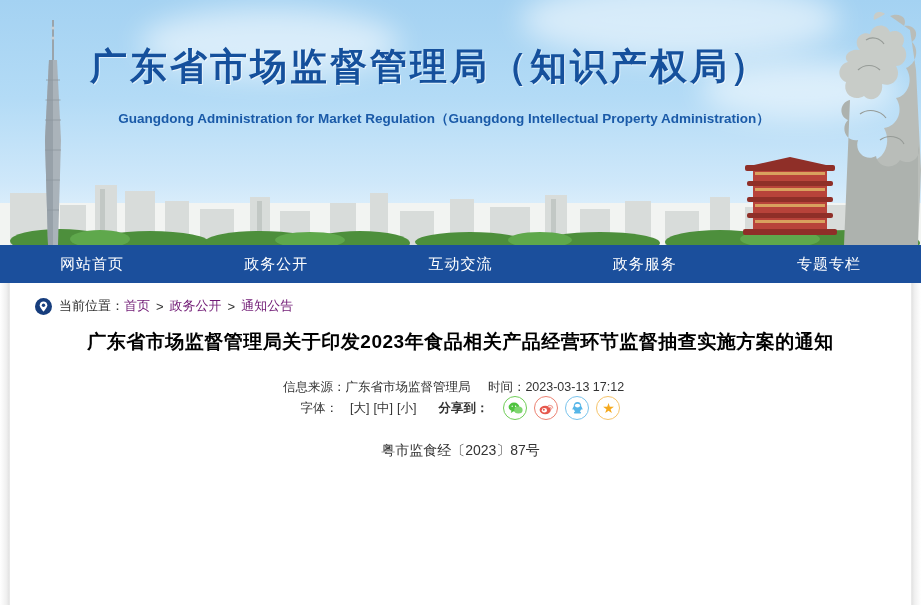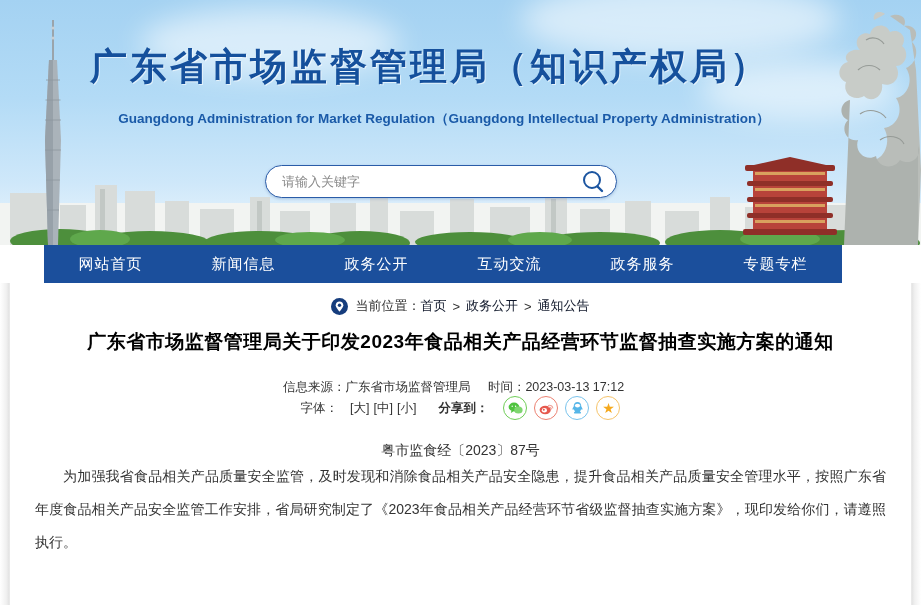--- a/index.html
+++ b/index.html
@@ -52,43 +52,43 @@
   
   .skyline { position:absolute; left:0; bottom:0; width:921px; height:60px; }
   
   .tower { position:absolute; left:18px; top:20px; width:70px; height:225px; }
   
   .pagoda { position:absolute; left:735px; top:155px; width:110px; height:85px; }
   .statue { position:absolute; left:830px; top:10px; width:91px; height:235px; }
 
   
   .nav {
-    width:798px; height:38px; background:#1b4f9c;
-    display:flex; align-items:center;margin-left:44px;
+    width:921px; height:38px; background:#1b4f9c;
+    display:flex; align-items:center;
   }
   .nav-item {
     flex:1; text-align:center; color:#ffffff; font-size:15px;
     cursor:pointer; line-height:38px; letter-spacing:1px;
   }
 
   
   .content {
     position:relative; width:921px; min-height:322px; background:#ffffff;
     padding:12px 35px 10px 35px;
   }
   .content:before, .content:after {
     content:""; position:absolute; top:0; bottom:0; width:9px;
     pointer-events:none;
   }
   .content:before { left:0; background:linear-gradient(90deg,#ffffff,#f0f0f0 70%,#e3e3e3 100%); border-right:1px solid #e9e9e9; }
   .content:after { right:0; background:linear-gradient(270deg,#ffffff,#f0f0f0 70%,#e3e3e3 100%); border-left:1px solid #e9e9e9; }
 
-  .breadcrumb { display:flex; align-items:center; font-size:13px; color:#333; margin:2px 0 14px 0;justify-content:center; }
+  .breadcrumb { display:flex; align-items:center; font-size:13px; color:#333; margin:2px 0 14px 0; }
   .breadcrumb .pin { width:17px; height:17px; margin-right:7px; }
-  .crumb-link { color:#0f172a; cursor:pointer; text-decoration:none; }
+  .crumb-link { color:#701a75; cursor:pointer; text-decoration:none; }
   .crumb-sep { margin:0 6px; color:#333; }
 
   .article-title {
     text-align:center; font-size:19px; font-weight:bold; color:#000;
     letter-spacing:.5px; margin:10px 0 24px 0;
   }
 
   .meta-row {
     display:flex; justify-content:space-between; align-items:center;
     font-size:12.5px; color:#333; margin-bottom:6px;flex-direction:column;
@@ -215,34 +215,24 @@
         <path d="M28 60 C34 54 44 54 50 60"></path>
         <path d="M30 104 C38 98 50 100 56 108"></path>
         <path d="M50 130 C58 124 70 126 74 134"></path>
       </g>
       <path d="M55 4 C50 0 42 2 44 10 C48 8 52 6 55 4 Z" fill="#c8ccc8"></path>
     </svg>
 
     <div class="banner-title">广东省市场监督管理局（知识产权局）</div>
     <div class="banner-subtitle">Guangdong Administration for Market Regulation（Guangdong Intellectual Property Administration）</div>
 
-    <div class="search-wrap">
-      <input class="search-input" type="text" placeholder="请输入关键字" style="">
-      <button class="search-btn">
-        <svg viewBox="0 0 26 26" width="26" height="26">
-          <circle cx="12" cy="11" r="8" fill="none" stroke="#1c55a0" stroke-width="2"></circle>
-          <line x1="17.5" y1="17.5" x2="22" y2="22" stroke="#1c55a0" stroke-width="2.4" stroke-linecap="round"></line>
-        </svg>
-      </button>
-    </div>
   </div>
 
   <div class="nav">
     <div class="nav-item">网站首页</div>
-    <div class="nav-item">新闻信息</div>
     <div class="nav-item">政务公开</div>
     <div class="nav-item">互动交流</div>
     <div class="nav-item">政务服务</div>
     <div class="nav-item">专题专栏</div>
   </div>
 
   <div class="content">
 
     <div class="breadcrumb">
       <svg class="pin" viewBox="0 0 17 17">
@@ -296,16 +286,15 @@
             <ellipse cx="6.5" cy="4.6" rx="2.6" ry="1.9" fill="#ffffff"></ellipse>
           </svg>
         </span>
         <span class="share-icon star">★</span>
       </div>
     </div>
 
     <div class="doc-number">粤市监食经〔2023〕87号</div>
 
 
-    <p class="body-para">为加强我省食品相关产品质量安全监管，及时发现和消除食品相关产品安全隐患，提升食品相关产品质量安全管理水平，按照广东省年度食品相关产品安全监管工作安排，省局研究制定了《2023年食品相关产品经营环节省级监督抽查实施方案》，现印发给你们，请遵照执行。</p>
 
   </div>
 </div>
 
 </body></html>

